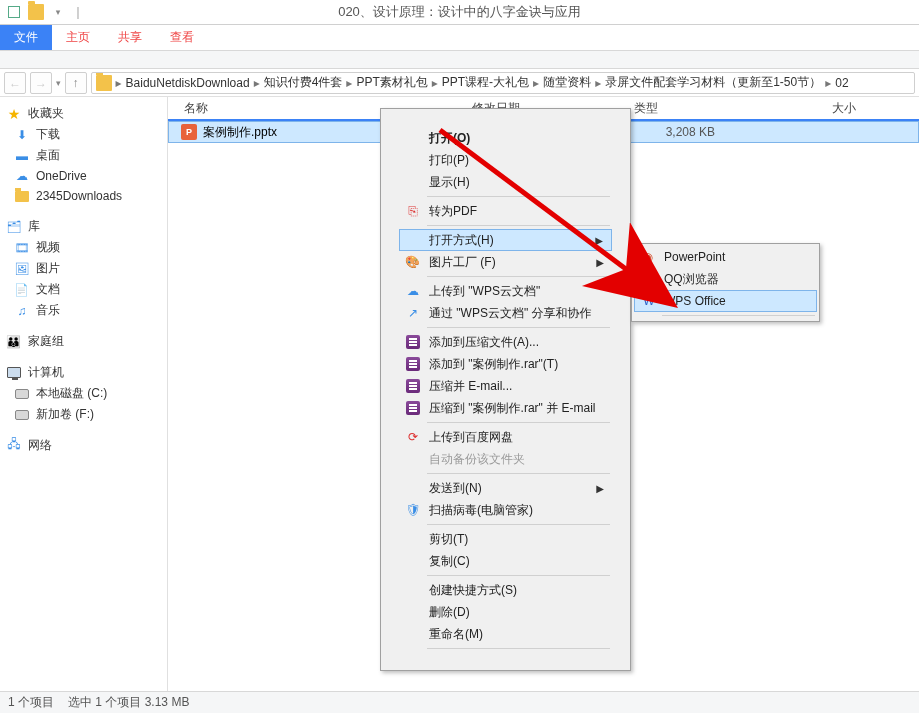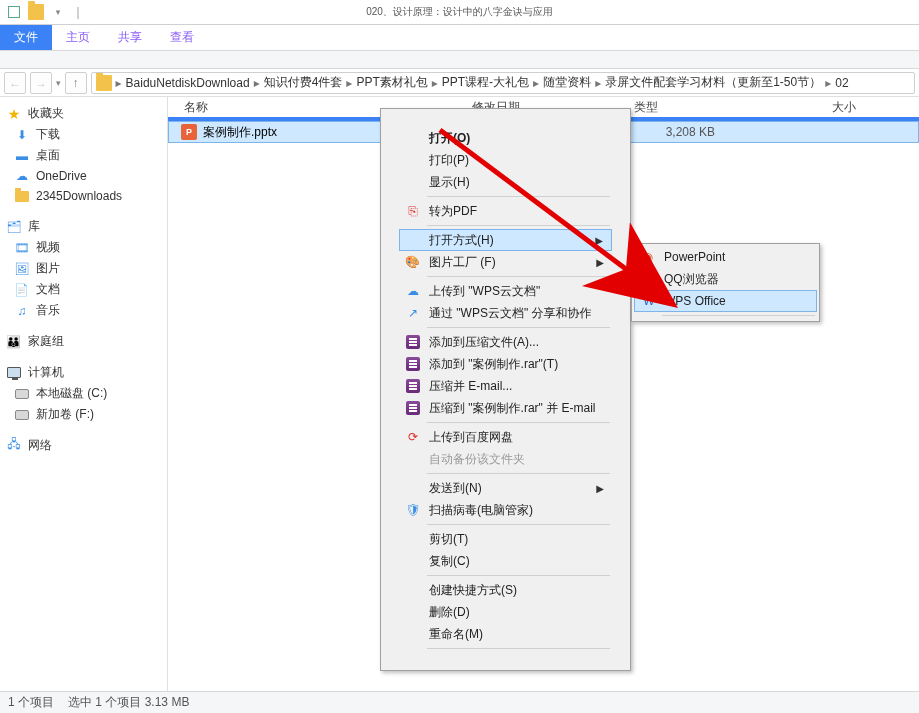--- a/index.html
+++ b/index.html
@@ -4,24 +4,24 @@
 <style>
 * { margin:0; padding:0; box-sizing:border-box; font-family:"Microsoft YaHei","Segoe UI",Tahoma,sans-serif; font-size:12px; }
 html,body { width:919px; height:713px; background:#fff; overflow:hidden; }
 .root { width:919px; height:713px; display:flex; flex-direction:column; background:#fff; position:relative; }
 
 .titlebar { height:25px; display:flex; align-items:center; gap:6px; padding:2px 6px; border-bottom:1px solid #d0d0d0; background:#fff;}
 .tb-icon { width:16px; height:16px; display:flex; align-items:center; justify-content:center; }
 .tb-folder { width:16px; height:16px; background:#f3c24a; border-radius:1px; position:relative; }
 .tb-folder::before { content:""; position:absolute; top:-3px; left:0; width:7px; height:3px; background:#f3c24a; border-radius:1px 1px 0 0;}
 .tb-sep { color:#888; }
-.title-text { position:absolute; left:50%; transform:translateX(-50%); color:#555; font-size:10px; white-space:nowrap; }
+.title-text { position:absolute; left:50%; transform:translateX(-50%); color:#555; font-size:13px; white-space:nowrap; }
 
 .ribbon { height:26px; background:#fff; display:flex; align-items:stretch; border-bottom:1px solid #d8d8d8;}
-.ribbon-tab { padding:0 14px; display:flex; align-items:center; color:#8b5cf6; }
+.ribbon-tab { padding:0 14px; display:flex; align-items:center; color:#ef4444; }
 .ribbon-tab.file { background:#3b82f6; color:#fff; }
 .ribbon-strip { height:18px; background:#f5f6f7; border-bottom:1px solid #d8d8d8;}
 
 .addr { height:28px; display:flex; align-items:center; gap:4px; padding:2px 4px; border-bottom:1px solid #e0e0e0;}
 .nav-arrow { width:22px; height:22px; border:1px solid #cfcfcf; border-radius:2px; display:flex; align-items:center; justify-content:center; color:#888; background:#fdfdfd;}
 .nav-arrow.dis { color:#ccc;}
 .addr-box { flex:1; height:22px; border:1px solid #cfcfcf; border-radius:2px; display:flex; align-items:center; padding:0 4px; gap:2px; overflow:hidden; background:#fff;}
 .crumb { display:flex; align-items:center; gap:2px; color:#333; white-space:nowrap;}
 .crumb .sep { color:#777; padding:0 2px;}
 .crumb-icon { width:16px; height:16px; background:#f3c24a; border-radius:1px; position:relative;}
@@ -35,21 +35,21 @@
 .sb-ico { width:16px; height:16px; display:flex; align-items:center; justify-content:center; flex-shrink:0;}
 .star { color:#f5b400; font-size:14px;}
 .blue { color:#3a8ee6;}
 .folder-y { width:14px; height:11px; background:#f3c24a; border-radius:1px; position:relative;}
 .folder-y::before { content:""; position:absolute; top:-3px; left:0; width:6px; height:3px; background:#f3c24a;}
 .drive { width:14px; height:10px; background:#d8d8d8; border:1px solid #888; border-radius:2px;}
 .mon { width:14px; height:11px; border:1px solid #555; border-radius:1px; background:#cde; position:relative;}
 .mon::after{content:"";position:absolute;bottom:-3px;left:4px;width:6px;height:2px;background:#555;}
 
 .content { flex:1; position:relative; overflow:hidden;}
-.cols { height:24px; display:flex; align-items:center; border-bottom:4px solid #3b82f6; color:#444; padding-left:12px;gap:42px;}
+.cols { height:24px; display:flex; align-items:center; border-bottom:2px solid #3b82f6; color:#444; padding-left:12px;gap:42px;}
 .cols > div { border-right:0px solid #eee; padding:0 4px;}
 .c-name{width:246px;} .c-date{width:120px;} .c-type{width:108px;} .c-size{width:80px; text-align:right; padding-right:20px;}
 
 .row { height:22px; display:flex; align-items:center; padding-left:12px; background:#cde8ff; border:1px solid #7eb4ea;}
 .row .ico{width:16px;height:16px;margin-right:6px;background:#e8623a;border-radius:2px;display:flex;align-items:center;justify-content:center;color:#fff;font-size:9px;font-weight:bold;}
 .row .nm{width:224px;} .row .dt{width:120px;color:#666;} .row .tp{width:108px;color:#666;overflow:hidden;text-overflow:ellipsis;white-space:nowrap;}
 .row .sz{width:80px;text-align:right;color:#555;padding-right:20px;}
 
 .ctx { position:absolute; left:380px; top:108px; width:251px; background:#f0f0f0; border:1px solid #a0a0a0; box-shadow:2px 2px 4px rgba(0,0,0,.25); padding:18px;}
 .ctx-item { height:22px; display:flex; align-items:center; padding:0 8px 0 30px; position:relative; color:#222;}

